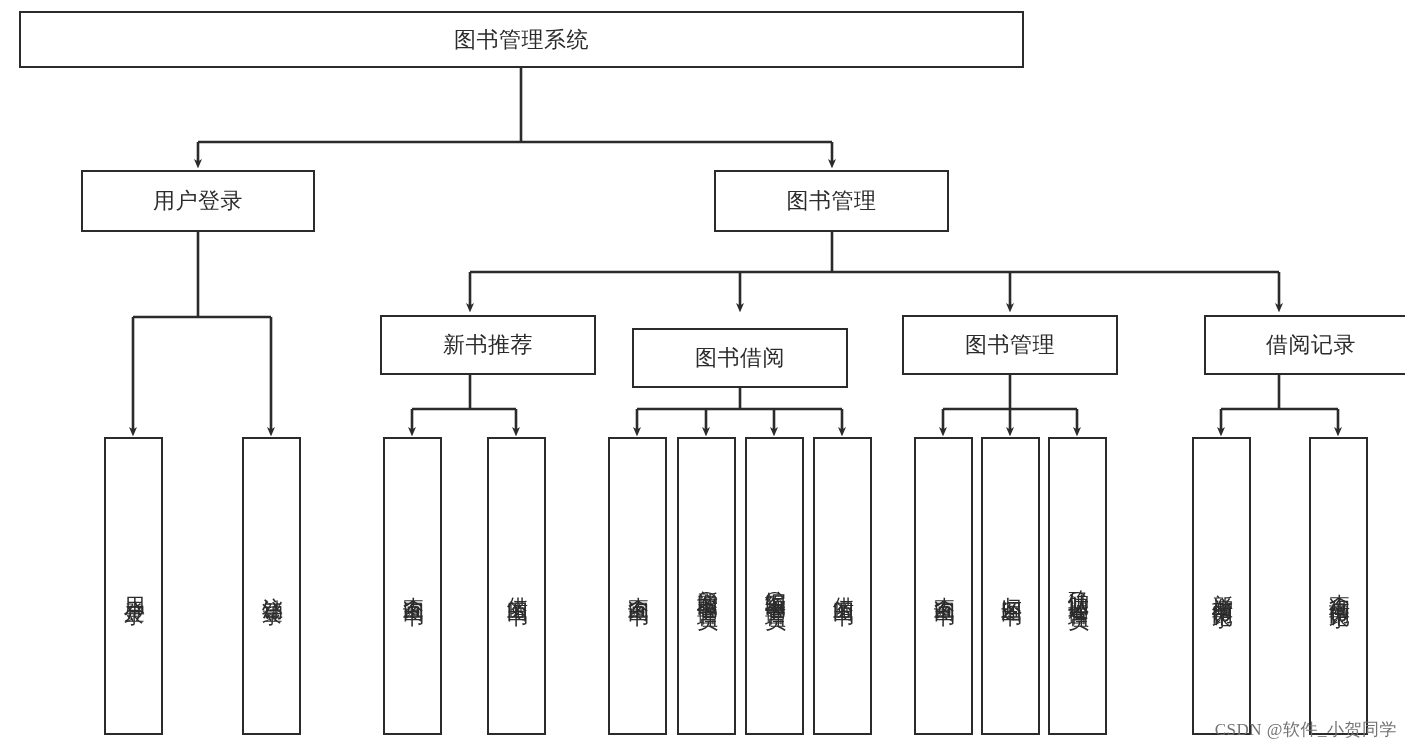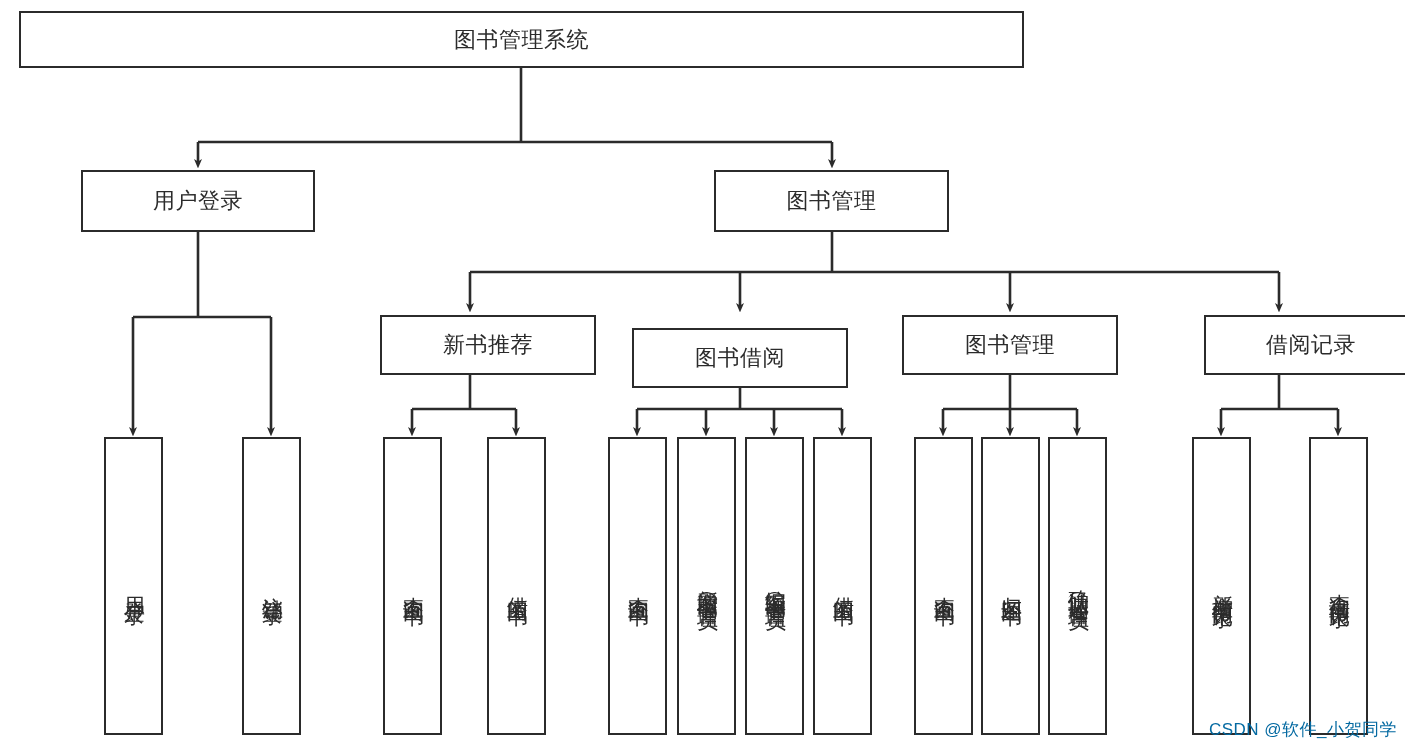--- a/index.html
+++ b/index.html
@@ -55,24 +55,24 @@
     line-height: 1.42;
     letter-spacing: 3px;
     white-space: nowrap;
     max-height: 100%;
   }
   .watermark {
     position: absolute;
     right: 8px;
     bottom: 6px;
     font-size: 17px;
-    color: #0369a1;
+    color: #737373;
     letter-spacing: 0.5px;
     white-space: nowrap;
-    font-family: Liberation Sans, sans-serif;
+    font-family: Liberation Serif, serif;
   }
 </style>
 </head>
 <body>
 
 <div id="diagram-root">
 
   <svg class="edges" viewBox="0 0 1405 747" xmlns="http://www.w3.org/2000/svg">
     <defs>
       <marker id="arrowhead" markerWidth="10" markerHeight="10" refX="5.6" refY="4" orient="auto" markerUnits="userSpaceOnUse">

